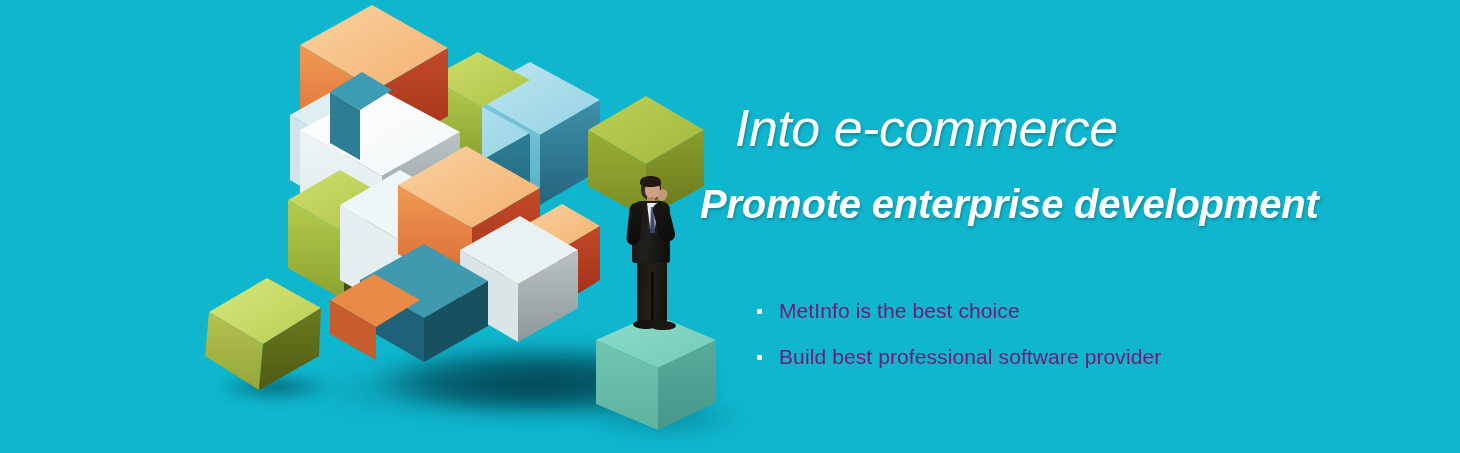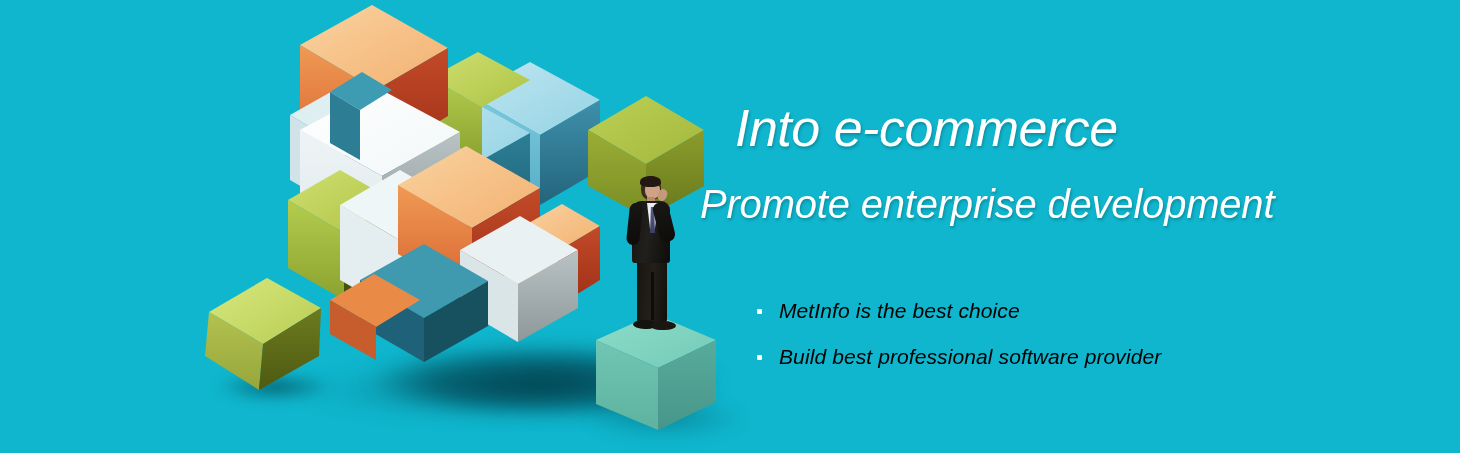--- a/index.html
+++ b/index.html
@@ -60,32 +60,32 @@
   #text-block{position:absolute;left:0;top:0;width:1460px;height:453px;}
   #headline{
     position:absolute;left:715px;top:98px;
     font-size:52px;font-weight:normal;font-style:italic;color:#ffffff;
     letter-spacing:-0.5px;white-space:nowrap;
     text-shadow:1px 2px 3px rgba(0,60,75,.35);
     margin-left:20px;
   }
   #subheadline{
     position:absolute;left:700px;top:182px;
-    font-size:40px;font-weight:normal;font-style:italic;color:#ffffff;
+    font-size:40px;font-weight:bold;font-style:italic;color:#ffffff;
     letter-spacing:-0.2px;white-space:nowrap;
     text-shadow:1px 2px 3px rgba(0,60,75,.35);
   }
   #bullets{position:absolute;left:757px;top:288px;}
   .bullet{display:flex;align-items:center;height:46px;}
   .bullet .dot{
     width:5px;height:5px;background:#ffffff;border-radius:1px;
     margin-right:17px;flex:0 0 auto;
   }
   .bullet .btxt{
-    font-size:21px;color:#000000;white-space:nowrap;letter-spacing:.1px;font-style:italic;
+    font-size:21px;color:#701a75;white-space:nowrap;letter-spacing:.1px;
   }
 </style>
 </head>
 <body>
 
 <div id="banner">
 
   <div id="artwork">
 
     <div class="shadow shadow-main"></div>

